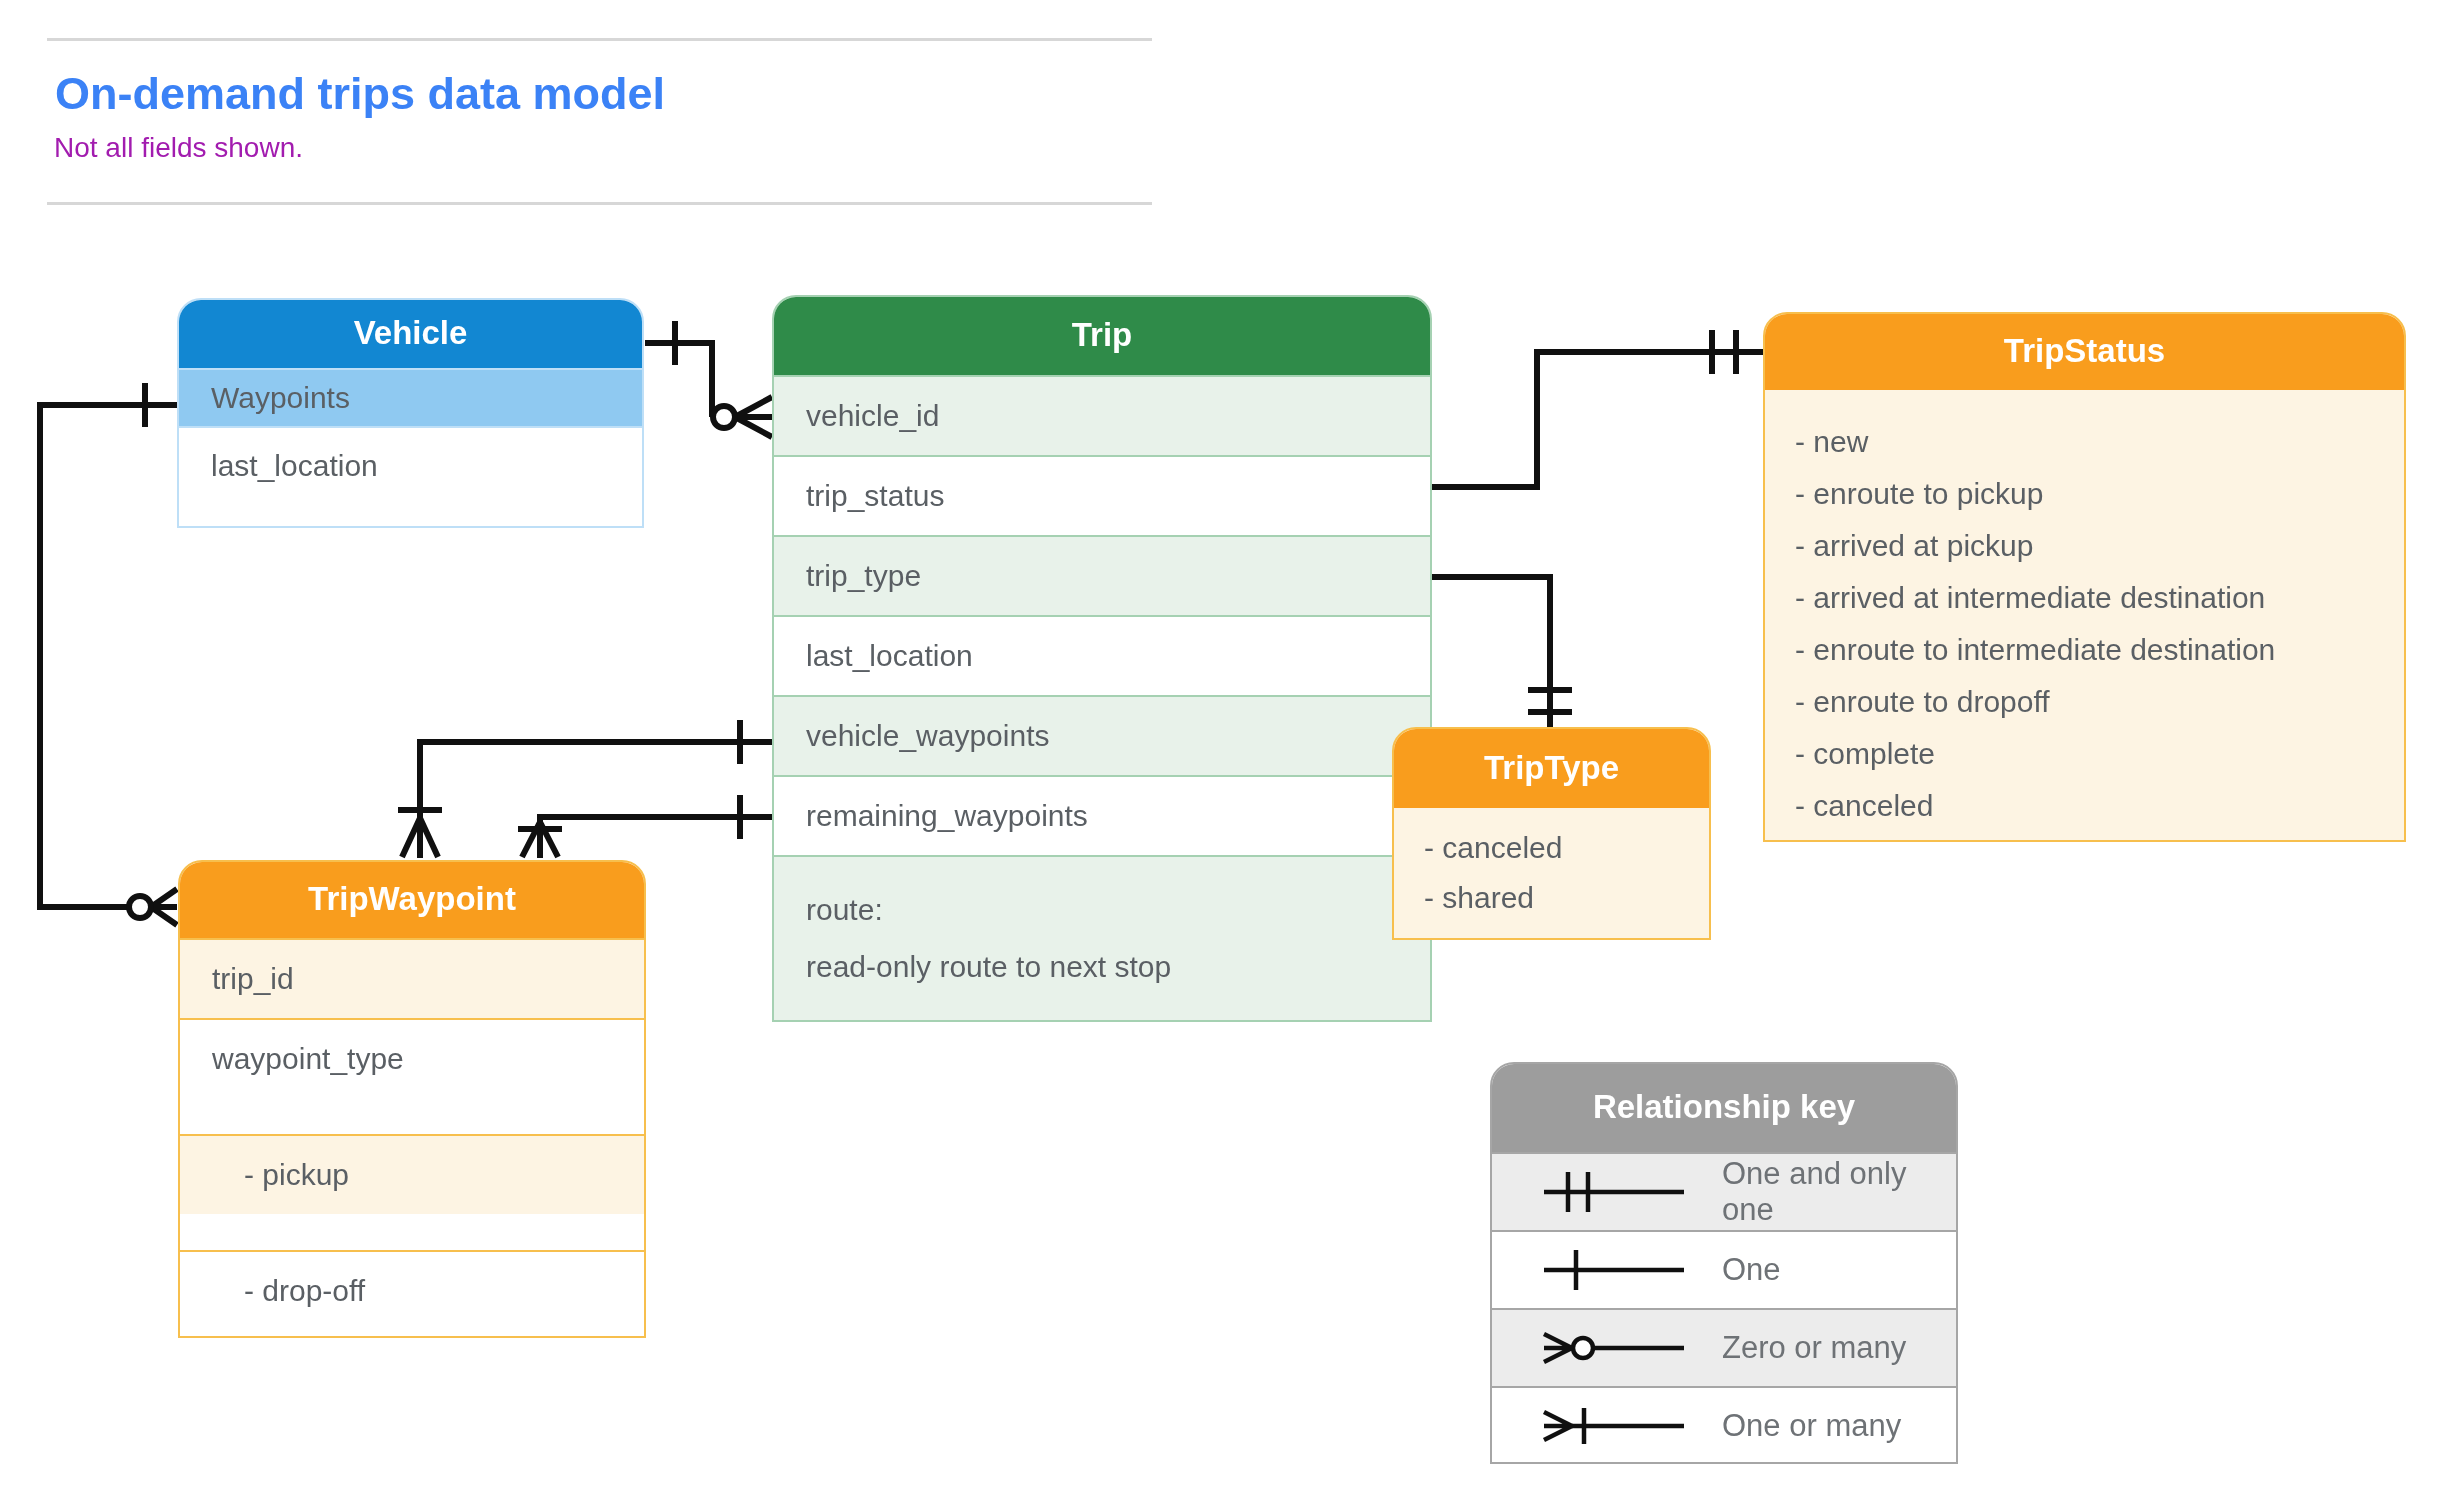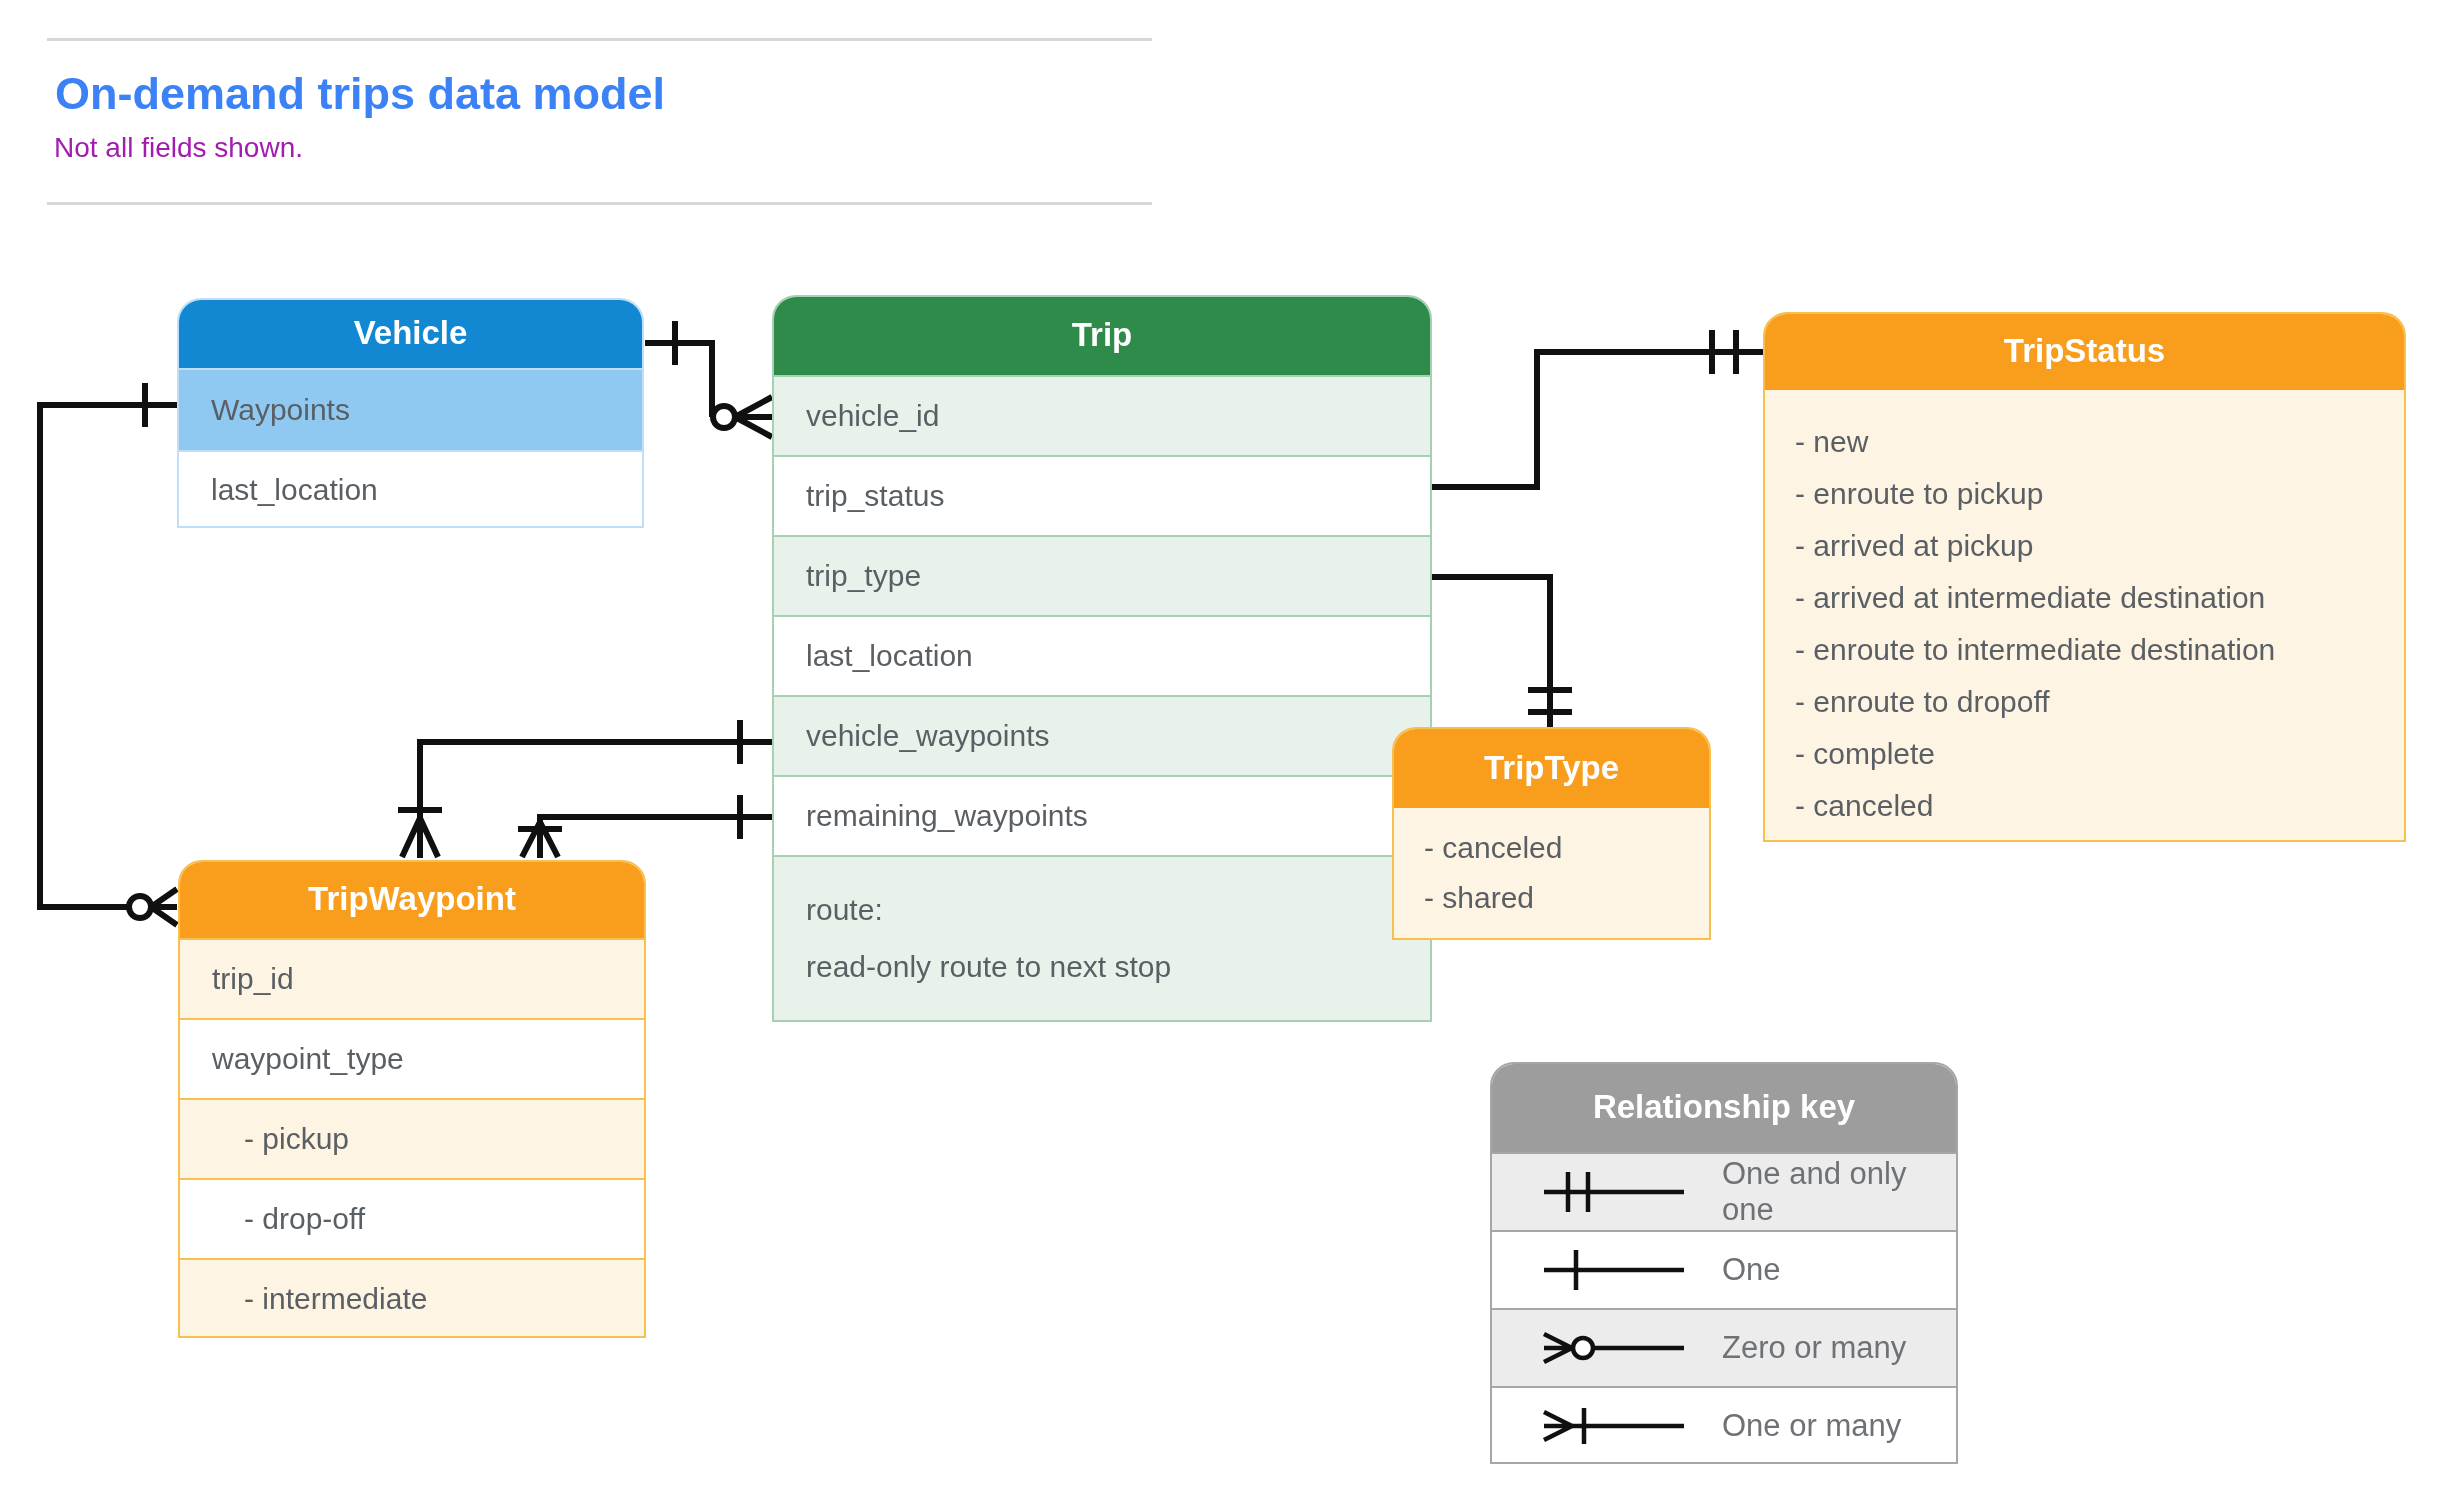--- a/index.html
+++ b/index.html
@@ -17,24 +17,24 @@
   .connectors circle{stroke:#101010;stroke-width:6;fill:#ffffff;}
 
   .entity{position:absolute;z-index:2;box-sizing:border-box;border:2px solid var(--bd);
           border-radius:24px 24px 0 0;background:#fff;overflow:hidden;}
   .e-hdr{height:var(--hh);margin:-2px -2px 0 -2px;background:var(--hdr);color:#fff;
          font-weight:700;font-size:33px;display:flex;align-items:center;justify-content:center;}
   .row{height:80px;display:flex;align-items:center;padding-left:32px;box-sizing:border-box;
        font-size:30px;color:#5a5f64;border-top:2px solid var(--bd);background:#fff;}
   .row:first-of-type{border-top:none;}
   .row.alt{background:var(--alt);}
-  .row.indent{padding-left:64px;}
+  .row.indent{padding-left:64px;margin-top:36px;}
 
   .vehicle{left:177px;top:298px;width:467px;height:230px;--hdr:#1287d2;--bd:#bedff7;--alt:#8fc9f1;--hh:70px;}
-  .vehicle .row.r1{height:82px;}
+  .vehicle .row.r1{height:58px;}
   .vehicle .row.r2{height:78px;}
 
   .trip{left:772px;top:295px;width:660px;height:727px;--hdr:#2f8b49;--bd:#a5d1b2;--alt:#e8f2ea;--hh:80px;}
   .trip .row.route{height:167px;display:block;padding-top:24px;}
   .trip .row.route div{line-height:57px;}
 
   .orange{--hdr:#f99d1d;--bd:#f7bf4d;--alt:#fdf4e3;}
   .tripstatus{left:1763px;top:312px;width:643px;height:530px;--hh:78px;}
   .enum-body{background:var(--alt);height:100%;padding:26px 0 0 30px;box-sizing:border-box;
              font-size:30px;color:#5a5f64;}

